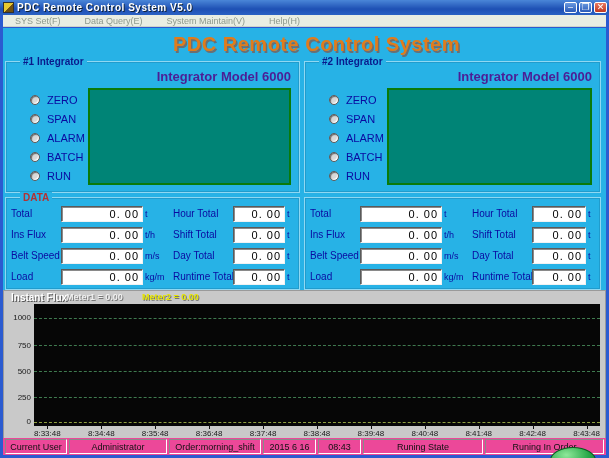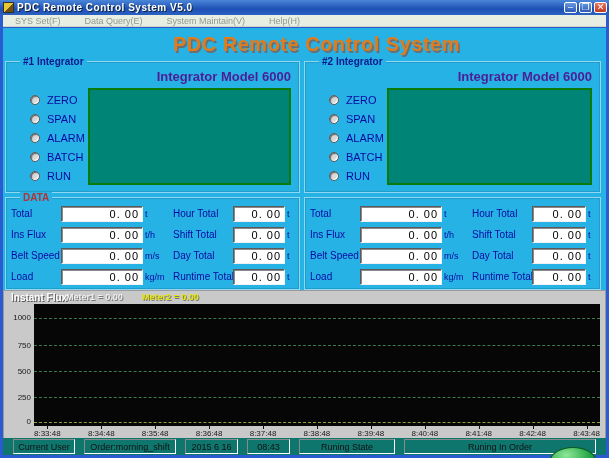--- a/index.html
+++ b/index.html
@@ -70,26 +70,26 @@
   .legend-meter2{left:138px;color:#e6e600;text-shadow:1px 1px 0 #777;}
   .plot{position:absolute;left:30px;top:13px;right:5px;bottom:13px;background:#060606;}
   .gridline{position:absolute;left:0;right:0;height:0;border-top:1px dashed #3f7a4f;}
   .gridline.zero{border-top-color:#8f9f3f;}
   .y-label{position:absolute;left:0;width:27px;text-align:right;font-size:8px;color:#1a1a1a;}
   .x-axis{position:absolute;left:30px;right:5px;bottom:0;height:13px;display:flex;justify-content:space-between;}
   .x-tick{position:relative;font-size:8px;color:#1a1a1a;padding-top:3px;white-space:nowrap;}
   .x-tick::before{content:"";position:absolute;top:-1px;left:50%;width:1px;height:4px;background:#111;}
 
   
-  .status-bar{position:absolute;left:0;right:0;bottom:0;height:17px;background:#0f766e;
-    display:flex;align-items:stretch;gap:9px;padding:1px 10px;}
+  .status-bar{position:absolute;left:0;right:0;bottom:0;height:17px;background:#ec4899;
+    display:flex;align-items:stretch;gap:2px;padding:1px 2px;}
   .status-cell{border:1px solid;border-color:#8a8a8a #ffffff #ffffff #8a8a8a;
     display:flex;align-items:center;justify-content:center;font-size:9px;color:#111;white-space:nowrap;overflow:hidden;}
   .sc-0{width:62px;} .sc-1{width:98px;} .sc-2{width:92px;} .sc-3{width:53px;}
-  .sc-4{width:43px;} .sc-5{width:96px;} .sc-6{flex:1;}
+  .sc-4{width:43px;} .sc-5{width:120px;} .sc-6{flex:1;}
 
   .green-light{position:absolute;left:550px;top:447px;width:46px;height:27px;border-radius:50%;
     background:radial-gradient(ellipse at 35% 28%,#8fe89a,#28a848 55%,#0e7a2a 95%);
     border:1px solid #0a5a20;}
 </style>
 </head>
 <body>
 
 <div class="window">
 
@@ -270,20 +270,21 @@
         <div class="x-tick">8:39:48</div>
         <div class="x-tick">8:40:48</div>
         <div class="x-tick">8:41:48</div>
         <div class="x-tick">8:42:48</div>
         <div class="x-tick">8:43:48</div>
       </div>
     </div>
 
     <div class="status-bar">
       <div class="status-cell sc-0">Current User</div>
+      <div class="status-cell sc-1">Administrator</div>
       <div class="status-cell sc-2">Order:morning_shift</div>
       <div class="status-cell sc-3">2015 6 16</div>
       <div class="status-cell sc-4">08:43</div>
       <div class="status-cell sc-5">Runing State</div>
       <div class="status-cell sc-6">Runing In Order</div>
     </div>
 
   </div>
 
   <div class="green-light"></div>

